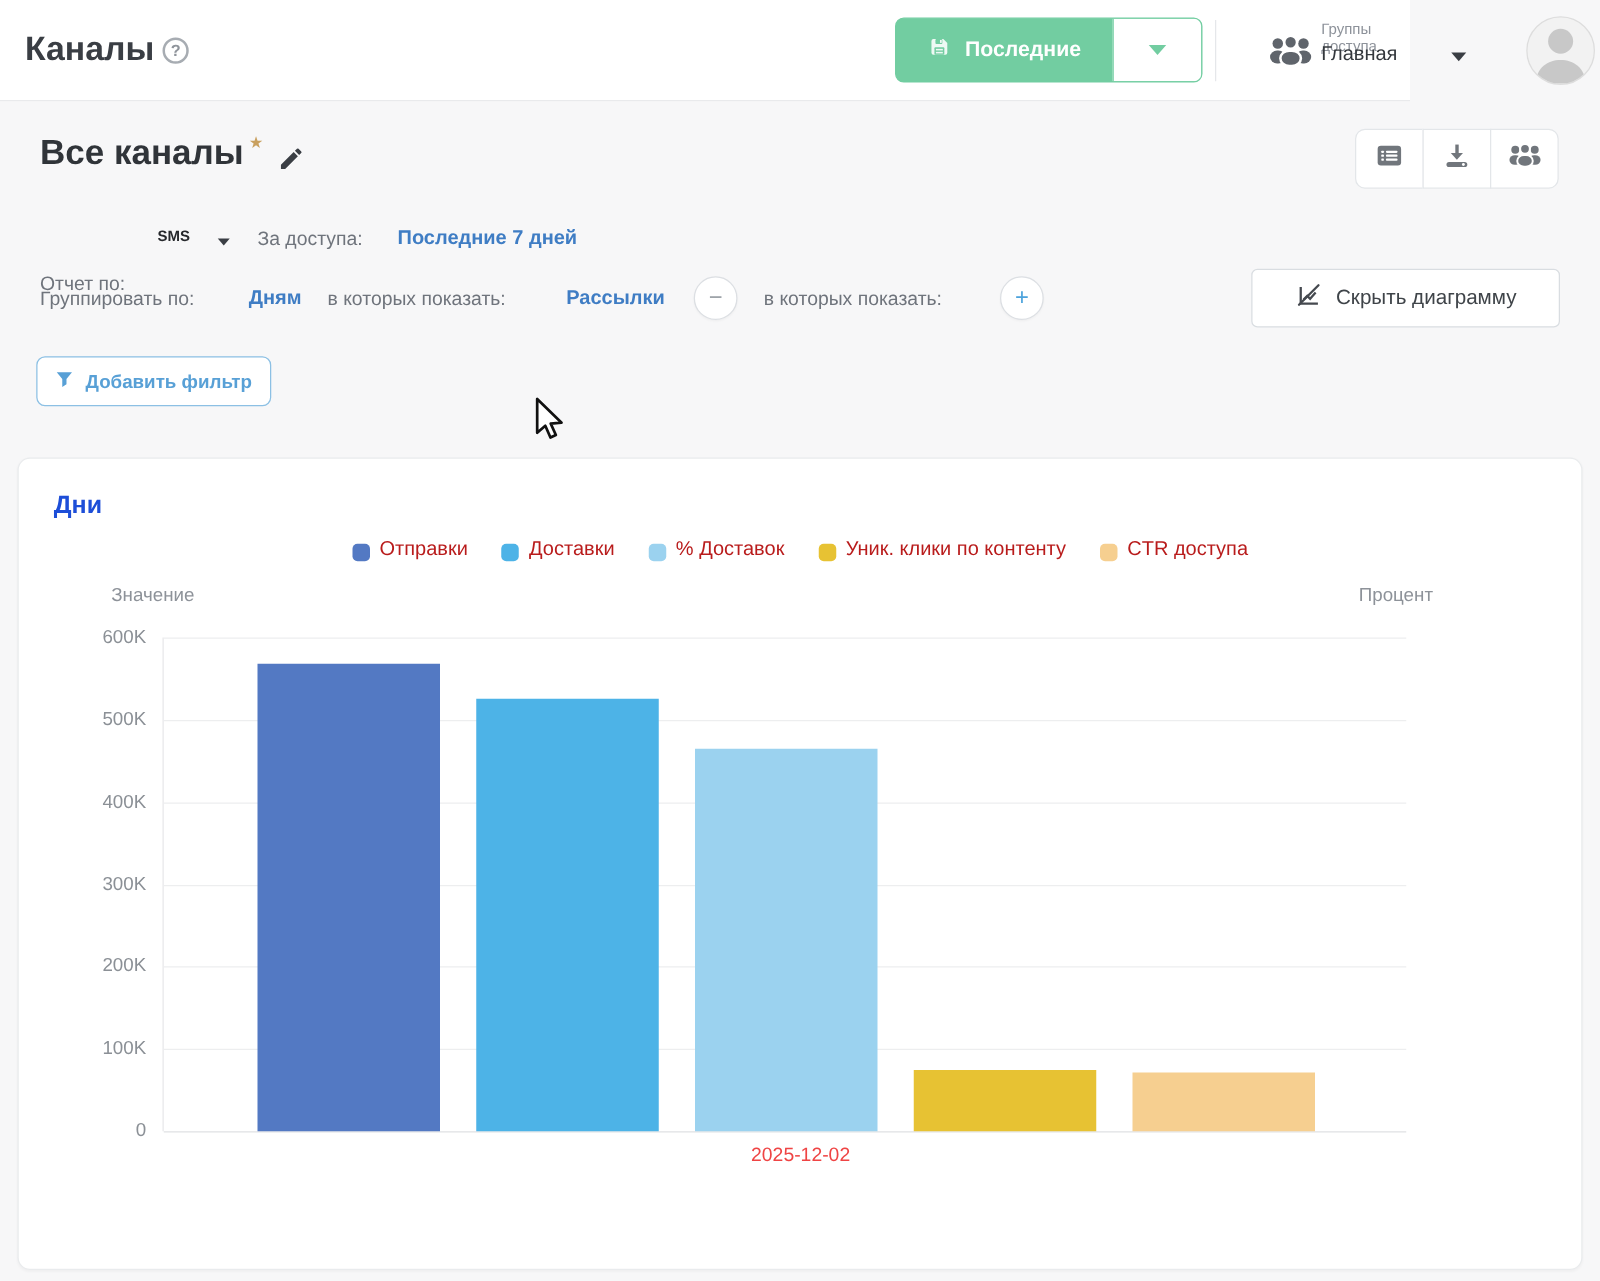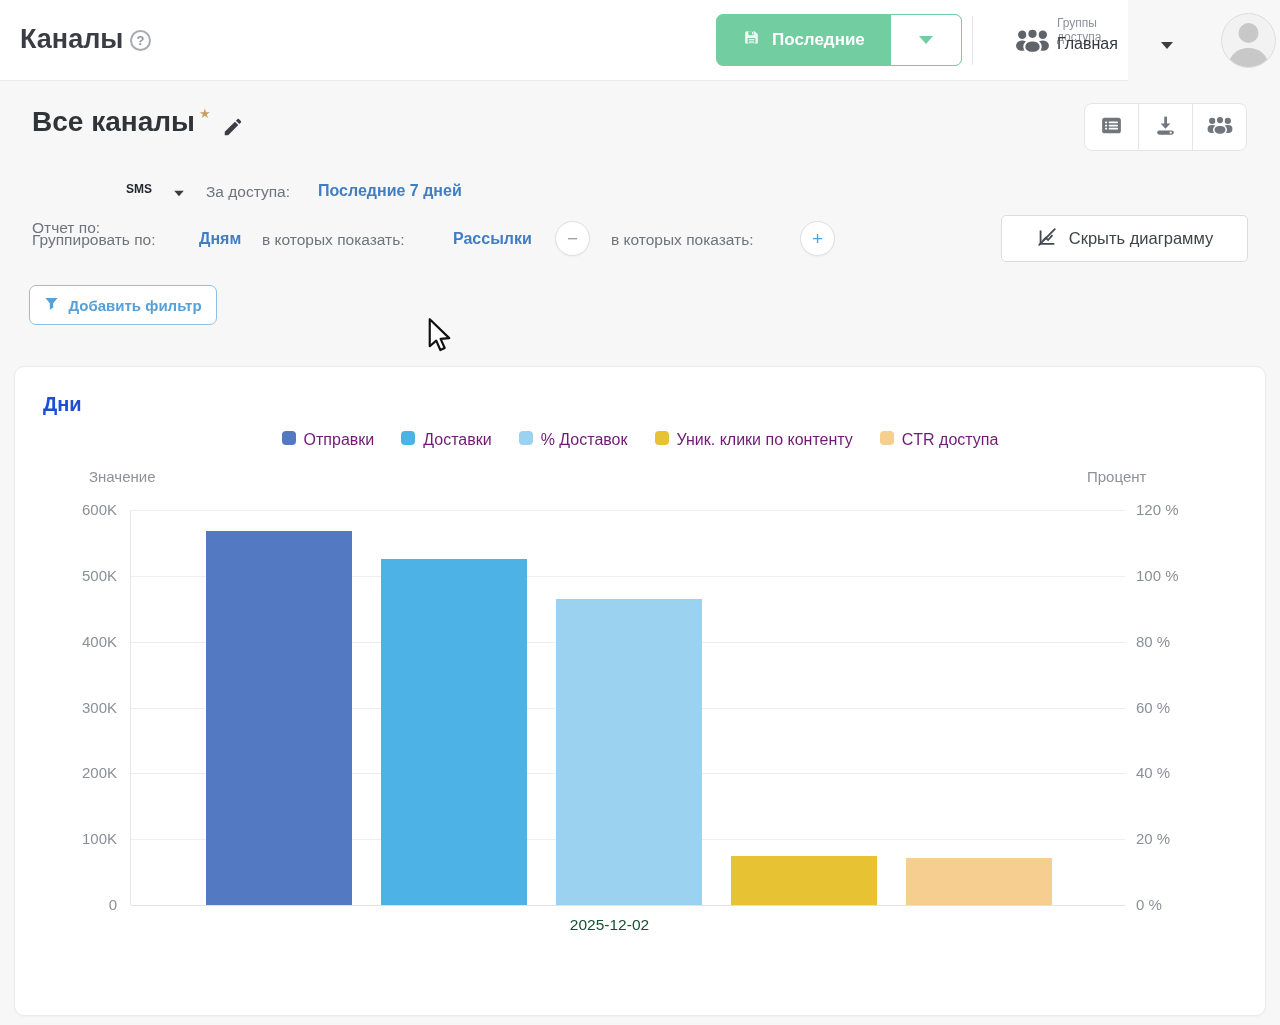--- a/index.html
+++ b/index.html
@@ -88,37 +88,37 @@
     font-size:15px; font-weight:600; color:#58a0d6; cursor:pointer;
   }
   
   .chart-card {
     position:absolute; left:14px; top:366px; width:1252px; height:650px;
     background:#fff; border:1px solid #e9ebed; border-radius:10px;
     box-shadow:0 1px 2px rgba(0,0,0,.03);
   }
   .card-title { position:absolute; left:28px; top:26px; font-size:20px; font-weight:700; color:#1d4ed8; }
   .legend { position:absolute; left:0; right:0; top:64px; display:flex; justify-content:center; gap:27px; }
-  .legend-item { display:flex; align-items:flex-start; gap:8px; font-size:16px; color:#701a75; cursor:pointer; }
+  .legend-item { display:flex; align-items:flex-end; gap:8px; font-size:16px; color:#b91c1c; cursor:pointer; }
   .legend-swatch { width:14px; height:14px; border-radius:4px; }
   .axis-title { position:absolute; font-size:15px; color:#8d9299; }
   .axis-title-left  { left:74px;  top:101px; }
   .axis-title-right { left:1072px; top:101px; }
   .plot {
     position:absolute; left:115px; top:143px; width:995px; height:395px;
     border-left:1px solid #e7e8ea;
   }
   .gridline { position:absolute; left:0; right:0; height:1px; background:#edeeef; }
   .gridline.base { background:#dfe1e4; }
   .bar { position:absolute; bottom:0; }
   .tick { position:absolute; font-size:15px; color:#8b9096; line-height:20px; }
   .ticks-left  { position:absolute; left:0; top:143px; width:102px; height:395px; }
   .ticks-left .tick { right:0; text-align:right; }
   .ticks-right { position:absolute; left:1121px; top:143px; width:90px; height:395px; }
-  .x-label { position:absolute; left:97px; width:995px; top:549px; text-align:center; font-size:15.5px; color:#14532d; }
+  .x-label { position:absolute; left:128px; width:995px; top:549px; text-align:center; font-size:15.5px; color:#ef4444; }
   
   .cursor { position:absolute; left:426px; top:317px; z-index:50; pointer-events:none; }
 </style>
 </head>
 <body>
 
 <div class="header">
   <div class="page-title">Каналы</div>
   <div class="help-icon">?</div>
 
@@ -287,29 +287,20 @@
   <div class="axis-title axis-title-right">Процент</div>
   <div class="ticks-left" id="ticksLeft">
       <div class="tick" style="top: -10px;">600K</div>
       <div class="tick" style="top: 56px;">500K</div>
       <div class="tick" style="top: 122px;">400K</div>
       <div class="tick" style="top: 188px;">300K</div>
       <div class="tick" style="top: 253px;">200K</div>
       <div class="tick" style="top: 319px;">100K</div>
       <div class="tick" style="top: 385px;">0</div>
     </div>
-  <div class="ticks-right" id="ticksRight">
-      <div class="tick" style="top: -10px;">120 %</div>
-      <div class="tick" style="top: 56px;">100 %</div>
-      <div class="tick" style="top: 122px;">80 %</div>
-      <div class="tick" style="top: 188px;">60 %</div>
-      <div class="tick" style="top: 253px;">40 %</div>
-      <div class="tick" style="top: 319px;">20 %</div>
-      <div class="tick" style="top: 385px;">0 %</div>
-    </div>
   <div class="plot" id="plot">
       <div class="gridline" style="top: 0px;"></div>
       <div class="gridline" style="top: 66px;"></div>
       <div class="gridline" style="top: 132px;"></div>
       <div class="gridline" style="top: 198px;"></div>
       <div class="gridline" style="top: 263px;"></div>
       <div class="gridline" style="top: 329px;"></div>
       <div class="gridline base" style="top: 395px;"></div>
       <div class="bar" style="left: 75px; width: 146px; height: 374px; background: rgb(83, 121, 195);"></div>
       <div class="bar" style="left: 250px; width: 146px; height: 346px; background: rgb(77, 179, 231);"></div>

